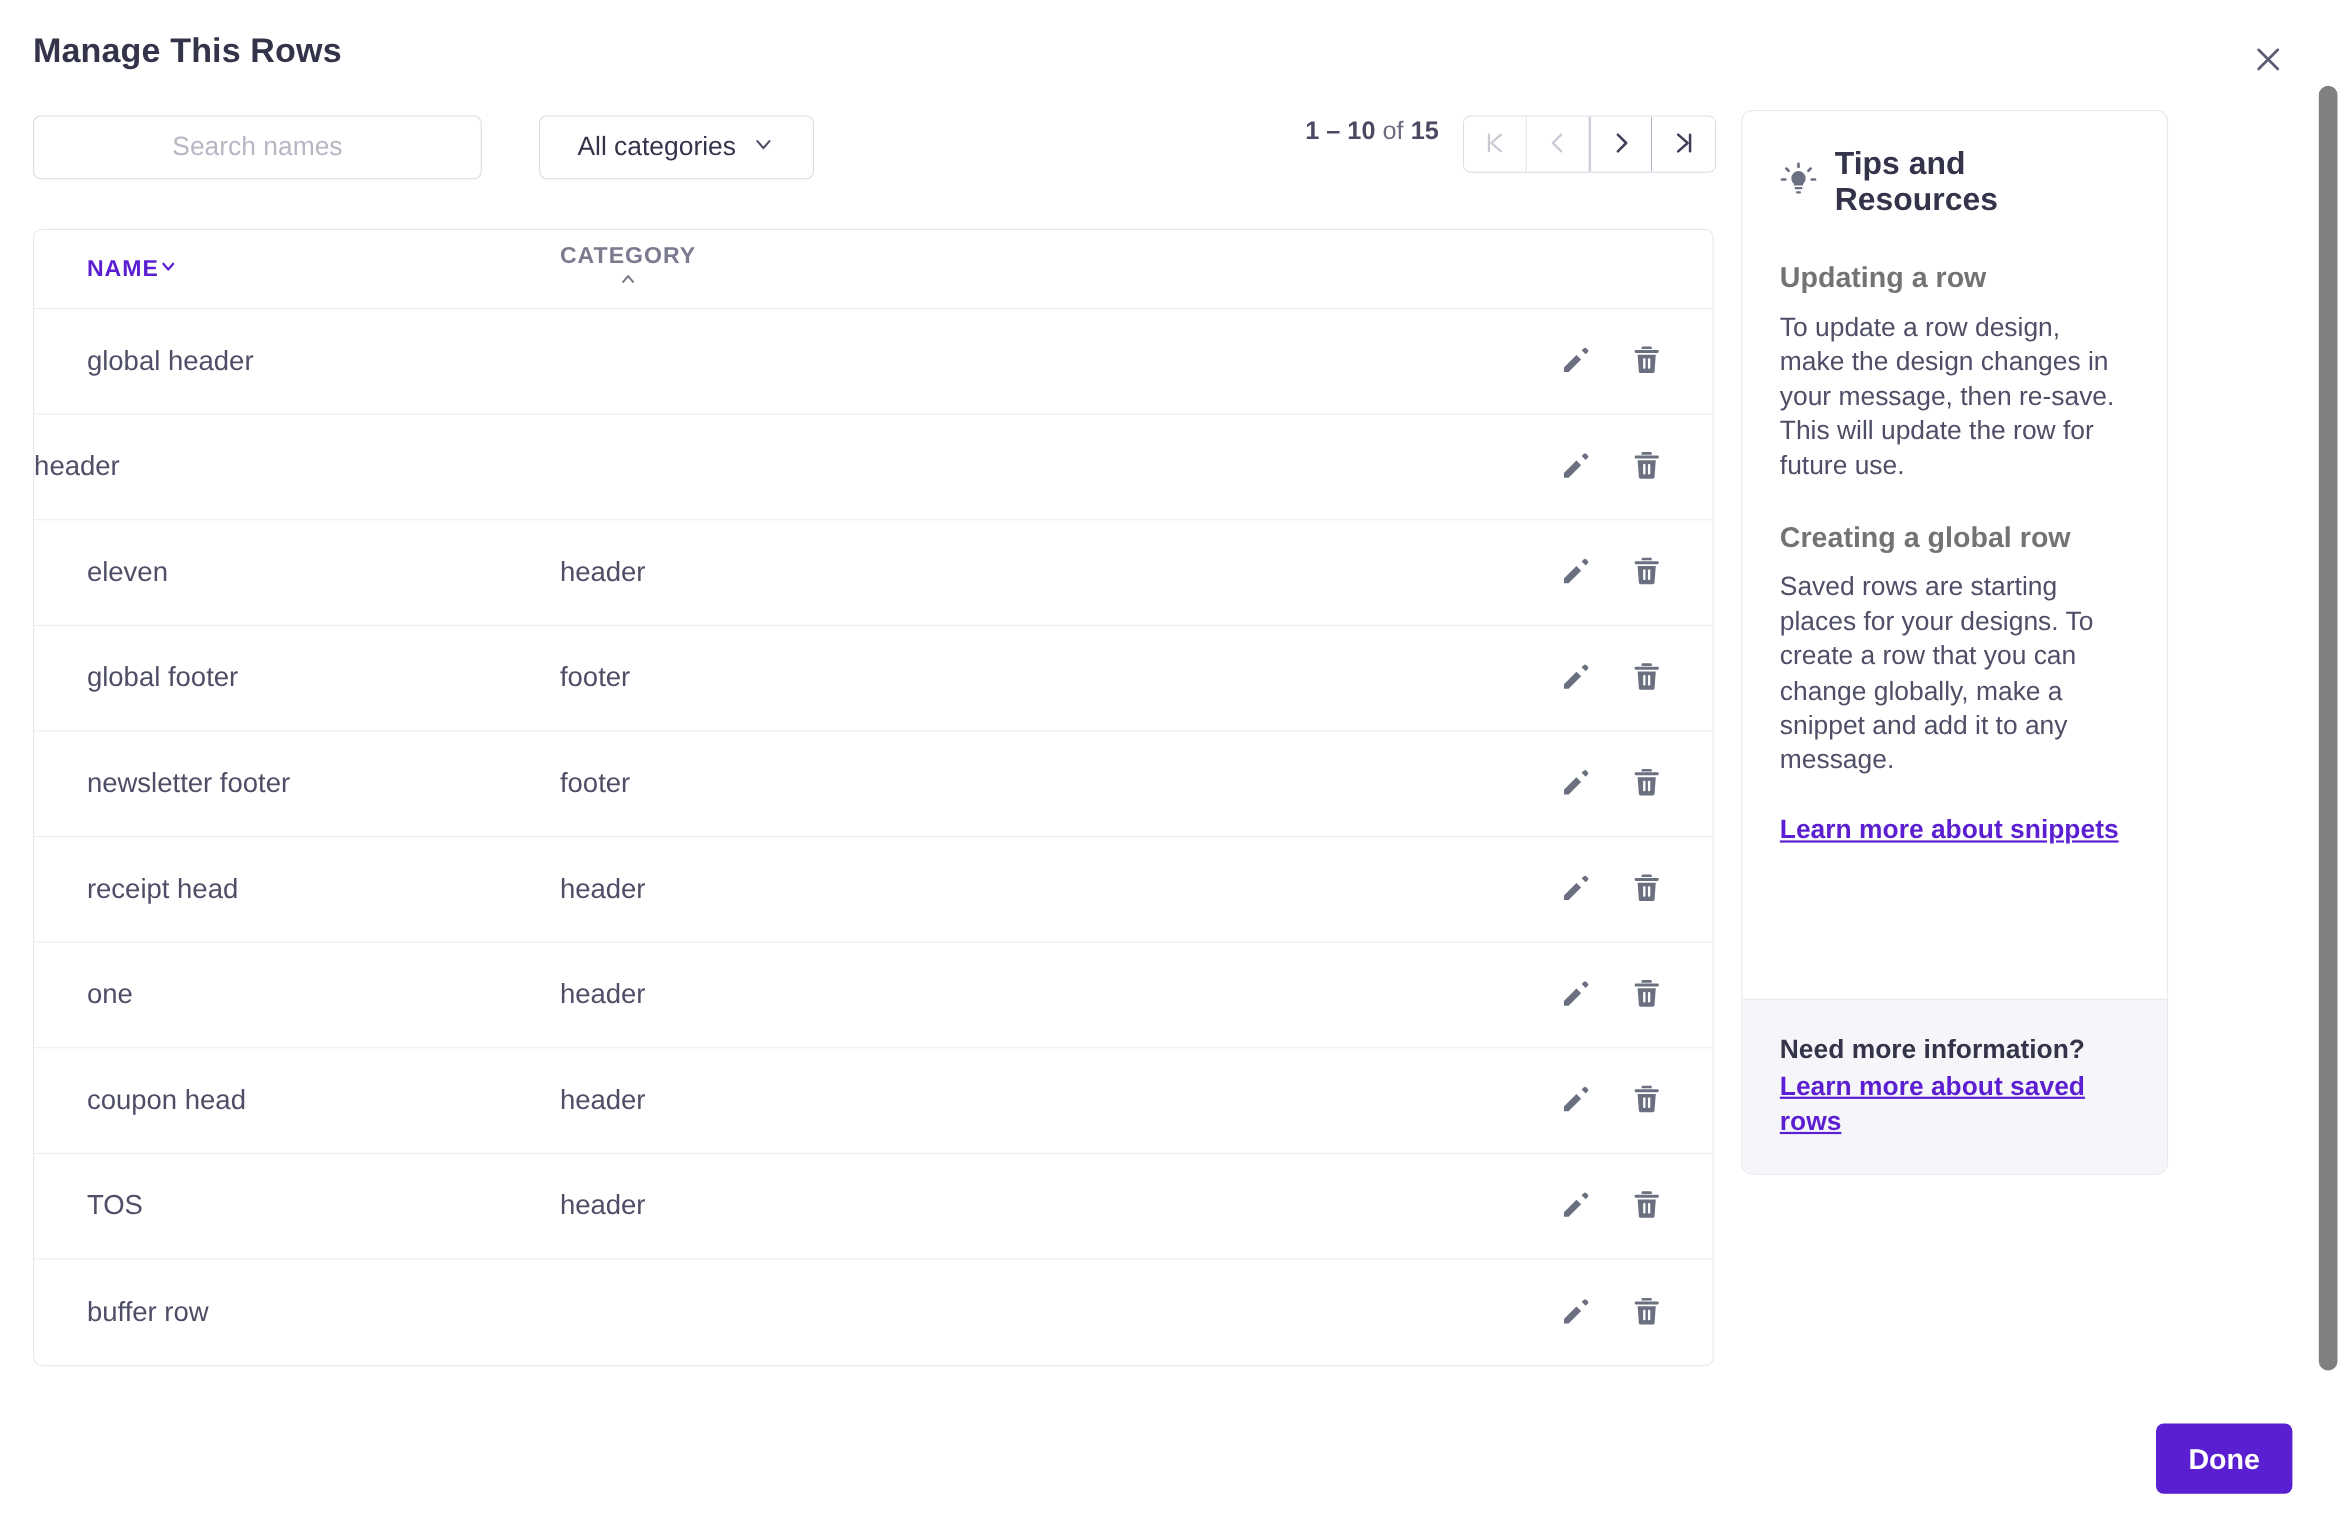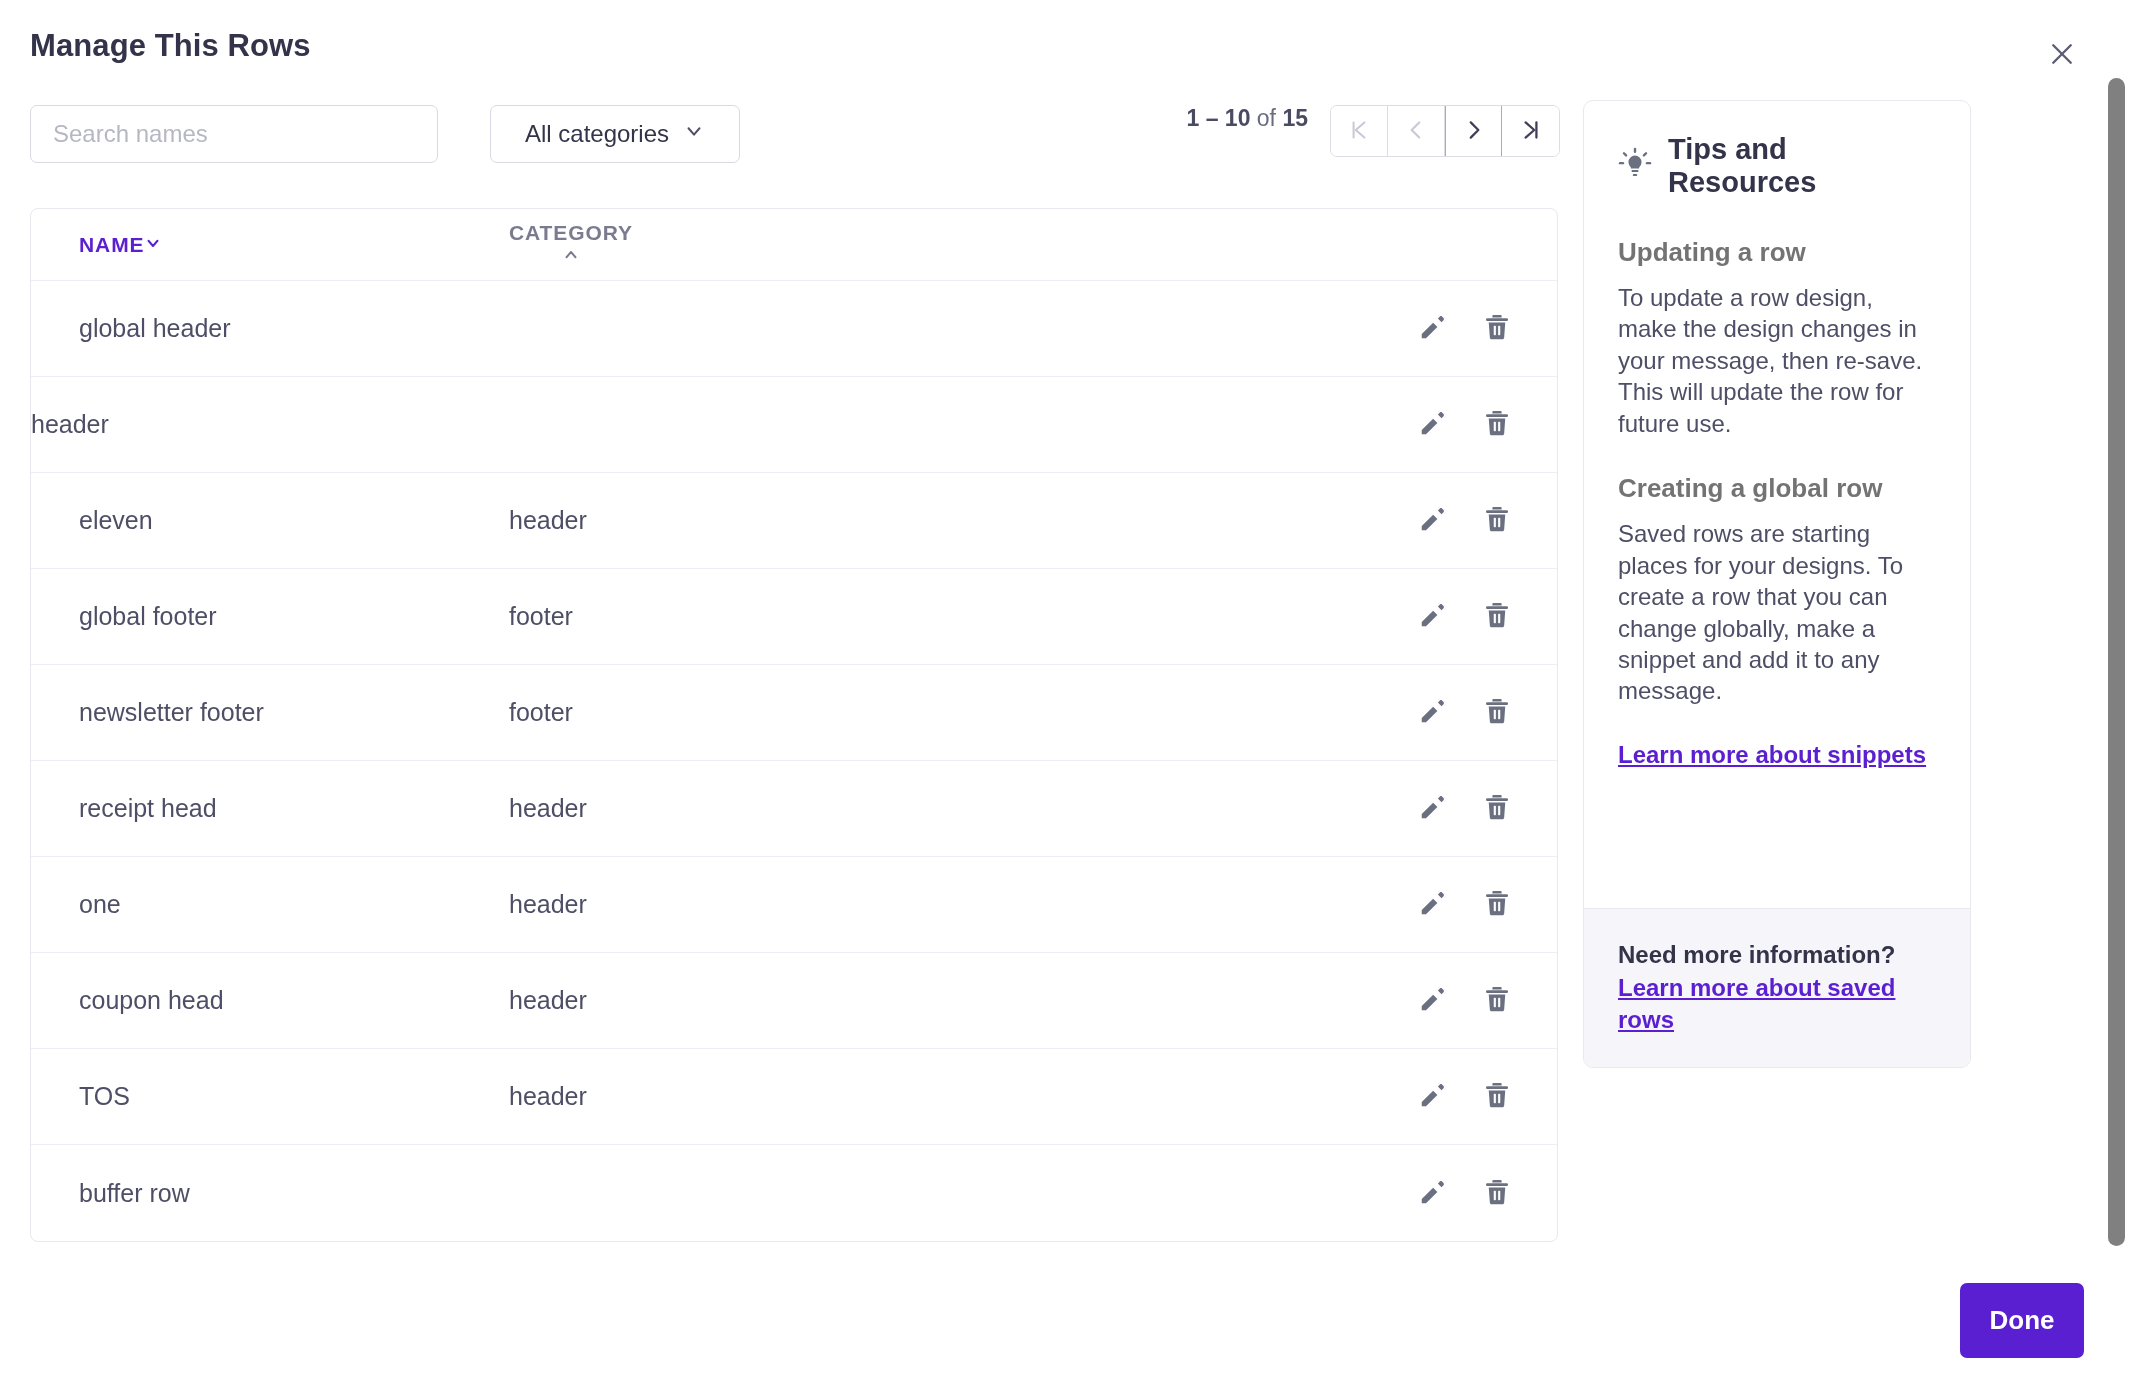--- a/index.html
+++ b/index.html
@@ -63,20 +63,21 @@
     width: 408px;
     height: 58px;
     border: 1.5px solid #d9d9e3;
     border-radius: 7px;
     background: #ffffff;
     font-family: "Liberation Sans", sans-serif;
     font-size: 24px;
     color: #33334a;
     padding: 0 22px;
     outline: none;
+    text-align: center;
   }
   .search-input::placeholder { color: #b7b7c4; }
 
   .category-select {
     position: absolute;
     left: 460px;
     top: 0;
     height: 58px;
     min-width: 250px;
     border: 1.5px solid #d9d9e3;
@@ -264,21 +265,21 @@
     text-decoration: underline;
     cursor: pointer;
   }
 
   
   .done-btn {
     position: absolute;
     right: 48px;
     bottom: 38px;
     width: 124px;
-    height: 75px;
+    height: 64px;
     background: #5a1fd0;
     color: #ffffff;
     border: none;
     border-radius: 7px;
     font-family: "Liberation Sans", sans-serif;
     font-size: 26px;
     font-weight: bold;
     cursor: pointer;
   }
 

